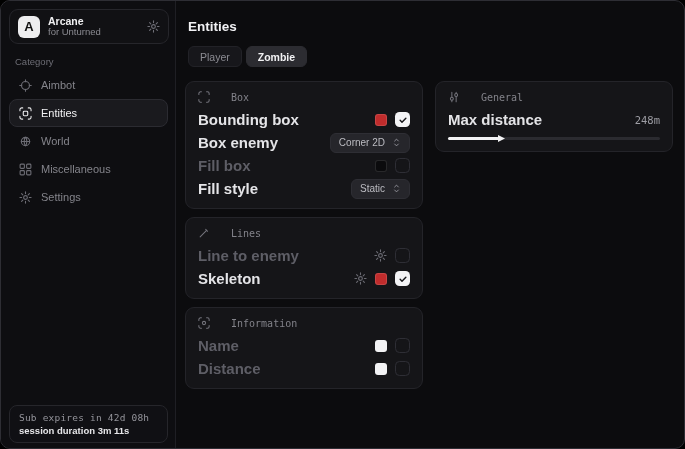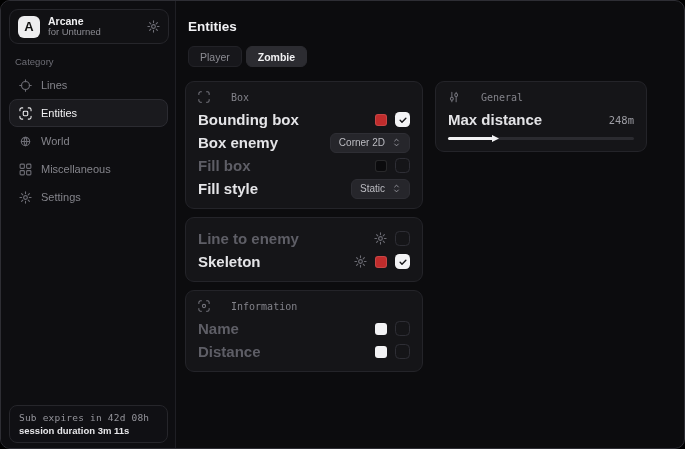--- a/index.html
+++ b/index.html
@@ -25,21 +25,21 @@
   .status-l2 { font-size:9.5px; font-weight:bold; color:#e6e6e9; }
 
   
   .main { position:absolute; left:176px; top:0; right:0; bottom:0; }
   .page-title { position:absolute; left:11px; top:18px; font-size:13.5px; font-weight:bold; color:#f2f2f4; }
   .tabs { position:absolute; left:11px; top:45px; display:flex; gap:4px; }
   .tab { height:21px; padding:0 11px; border-radius:6px; font-size:10.5px; display:flex; align-items:center; cursor:pointer; background:#17171b; color:#8c8c93; border:1px solid #222227; }
   .tab.active { background:#2c2c31; color:#f2f2f4; border-color:#2c2c31; font-weight:bold; }
 
   .col-left  { position:absolute; left:8px;  top:80px; width:238px; display:flex; flex-direction:column; gap:8px; }
-  .col-right { position:absolute; left:258px; top:80px; width:212px; }
+  .col-right { position:absolute; left:258px; top:80px; width:238px; }
   .card { background:#151518; border:1px solid #242429; border-radius:9px; padding:9px 12px 8px; }
   .card-header { display:flex; align-items:center; gap:21px; color:#83838a; font-family:"DejaVu Sans Mono", monospace; font-size:10px; margin-bottom:5px; }
   .card-header .hicon { width:12px; height:12px; color:#74747c; }
   .row { height:23px; display:flex; align-items:center; justify-content:space-between; }
   .row-label { font-size:15px; font-weight:600; color:#e4e4e7; }
   .row-label.dim { color:#5e5e66; }
   .controls { display:flex; align-items:center; gap:8px; }
   .swatch { width:12px; height:12px; border-radius:3px; border:1px solid rgba(255,255,255,.12); cursor:pointer; }
   .checkbox { width:15px; height:15px; border-radius:4.5px; cursor:pointer; display:flex; align-items:center; justify-content:center; }
   .checkbox.checked { background:#f3f3f5; }
@@ -81,21 +81,21 @@
     </div>
 
     <div class="category">Category</div>
 
     <div class="nav">
       <div class="nav-item">
         <svg class="nicon stroke" viewBox="0 0 14 14">
             <circle cx="7" cy="7" r="4.3"></circle>
             <path d="M7 .8V3M7 11v2.2M.8 7H3M11 7h2.2"></path>
           </svg>
-        <span>Lines</span>
+        <span>Aimbot</span>
       </div>
       <div class="nav-item selected">
         <svg class="nicon stroke" viewBox="0 0 14 14">
             <path d="M1 4V3a2 2 0 0 1 2-2h1M10 1h1a2 2 0 0 1 2 2v1M13 10v1a2 2 0 0 1-2 2h-1M4 13H3a2 2 0 0 1-2-2v-1"></path>
             <rect x="4.6" y="4.6" width="4.8" height="4.8" rx="1"></rect>
           </svg>
         <span>Entities</span>
       </div>
       <div class="nav-item">
         <svg class="nicon stroke" viewBox="0 0 14 14">
@@ -177,20 +177,27 @@
           <span class="dropdown">
             <span>Static</span>
             <svg class="dicon stroke" viewBox="0 0 12 14">
                 <path d="M3.5 5L6 2.5 8.5 5M3.5 9L6 11.5 8.5 9"></path>
               </svg>
           </span>
         </div>
       </div>
 
       <div class="card">
+        <div class="card-header">
+          <svg class="hicon stroke" viewBox="0 0 14 14">
+              <path d="M2.5 11.5L10 4"></path>
+              <path d="M9 2.8l2.2 2.2"></path>
+            </svg>
+          <span>Lines</span>
+        </div>
         <div class="row">
           <span class="row-label dim">Line to enemy</span>
           <span class="controls">
             <svg class="rowgear stroke" viewBox="0 0 14 14">
                 <circle cx="7" cy="7" r="2"></circle>
                 <path d="M7 1v1.8M7 11.2V13M1 7h1.8M11.2 7H13M2.8 2.8l1.3 1.3M9.9 9.9l1.3 1.3M11.2 2.8L9.9 4.1M4.1 9.9l-1.3 1.3"></path>
               </svg>
             <span class="checkbox unchecked dim"></span>
           </span>
         </div>

